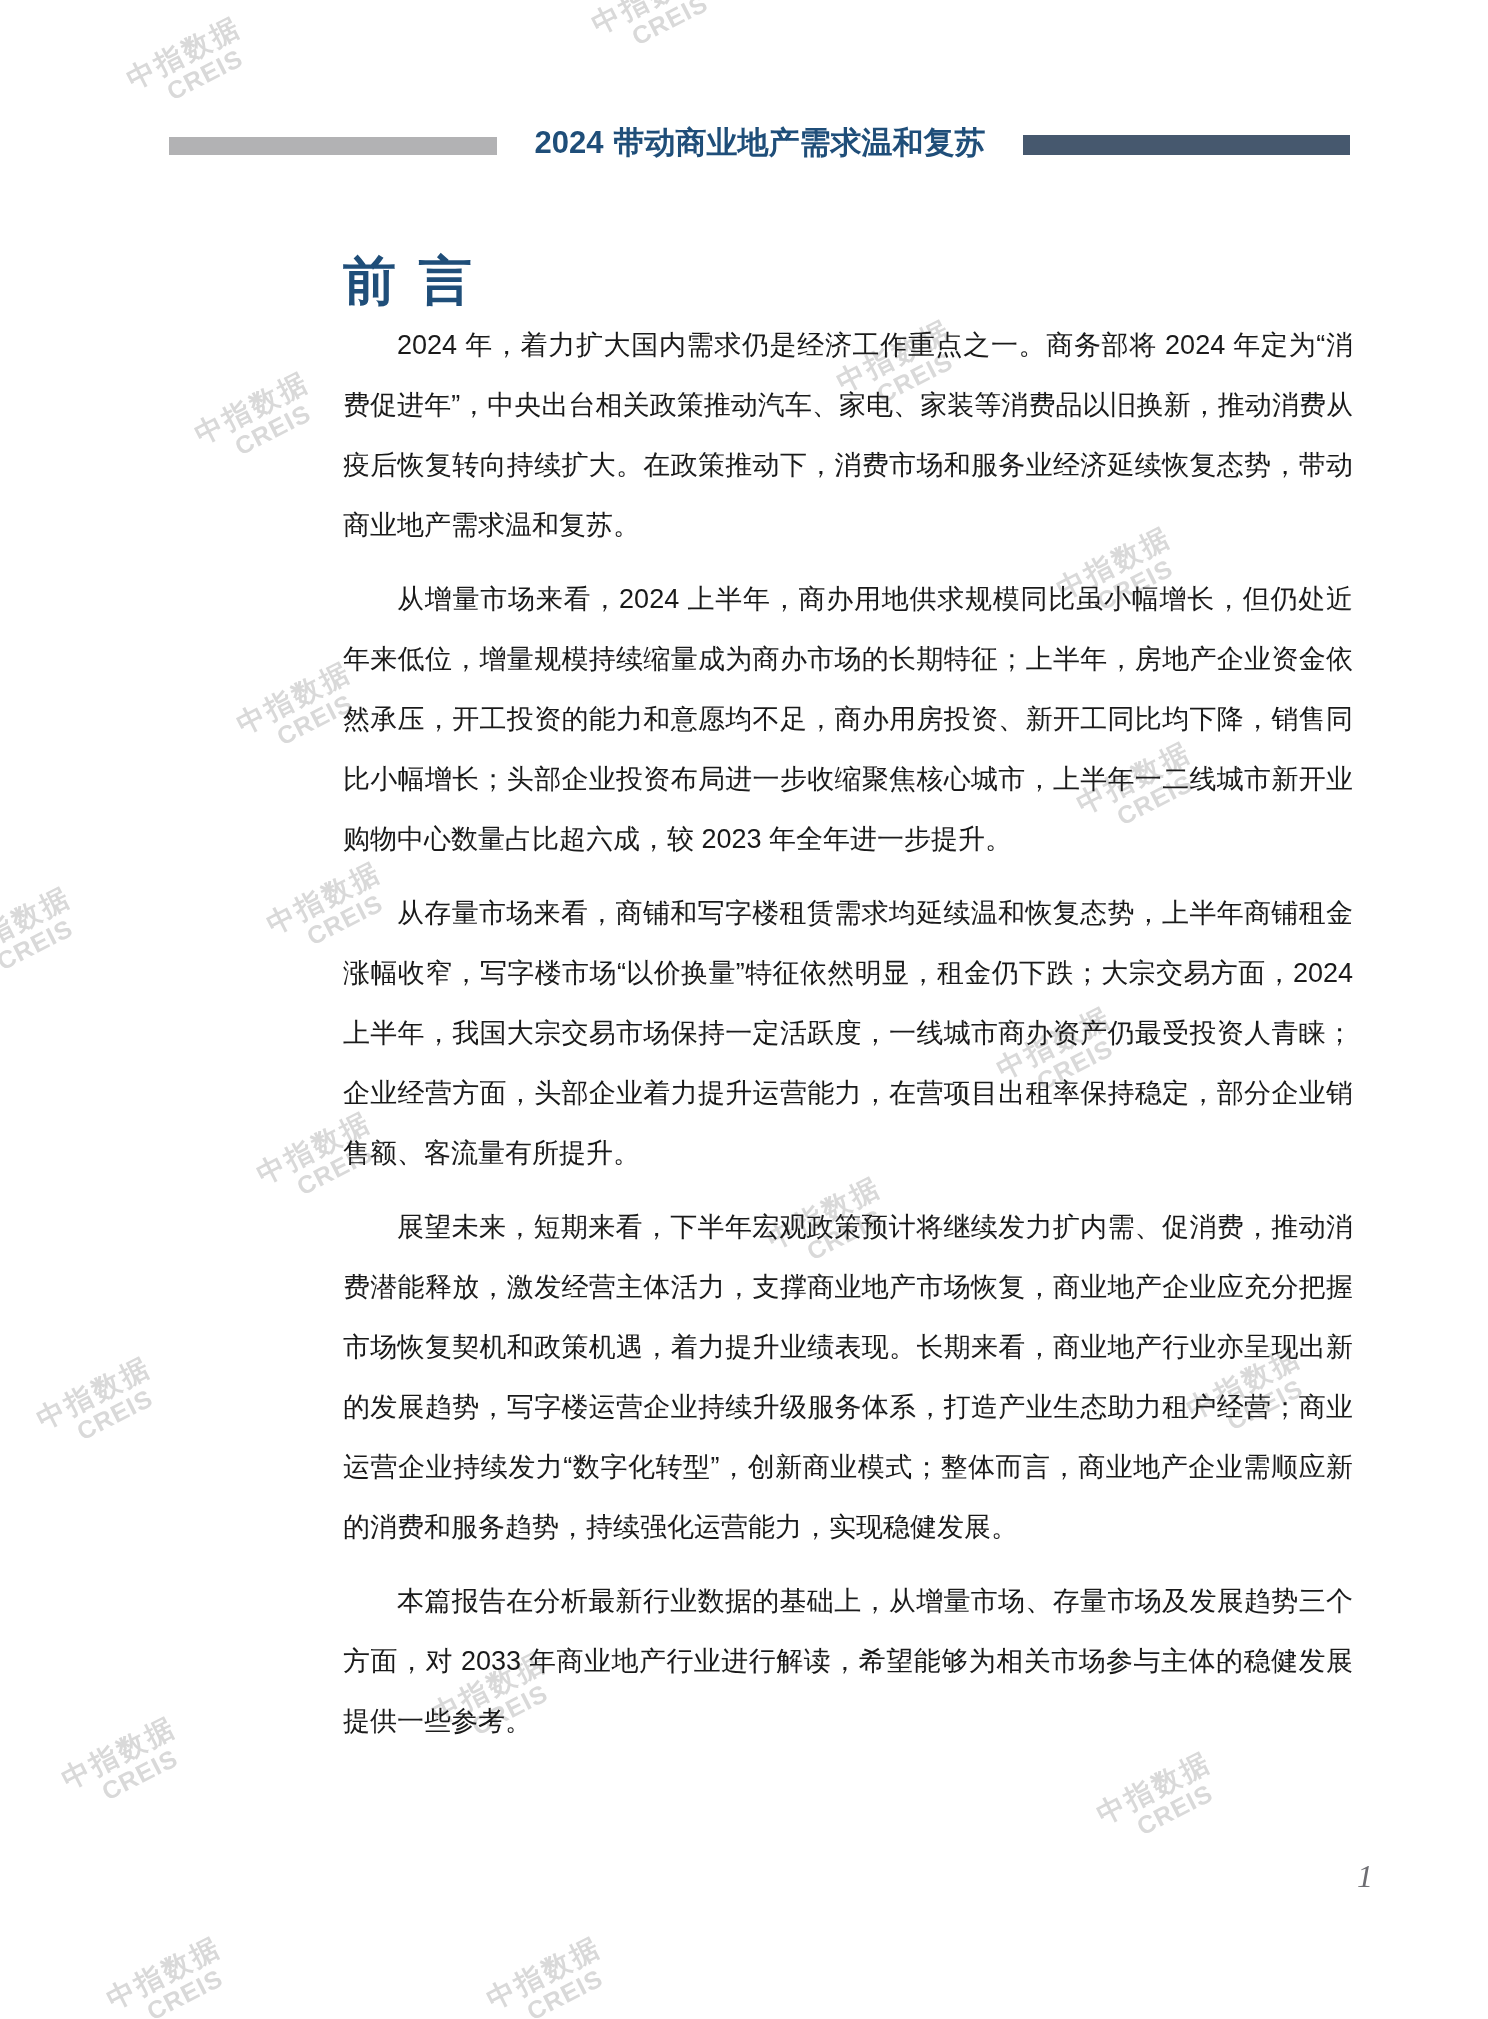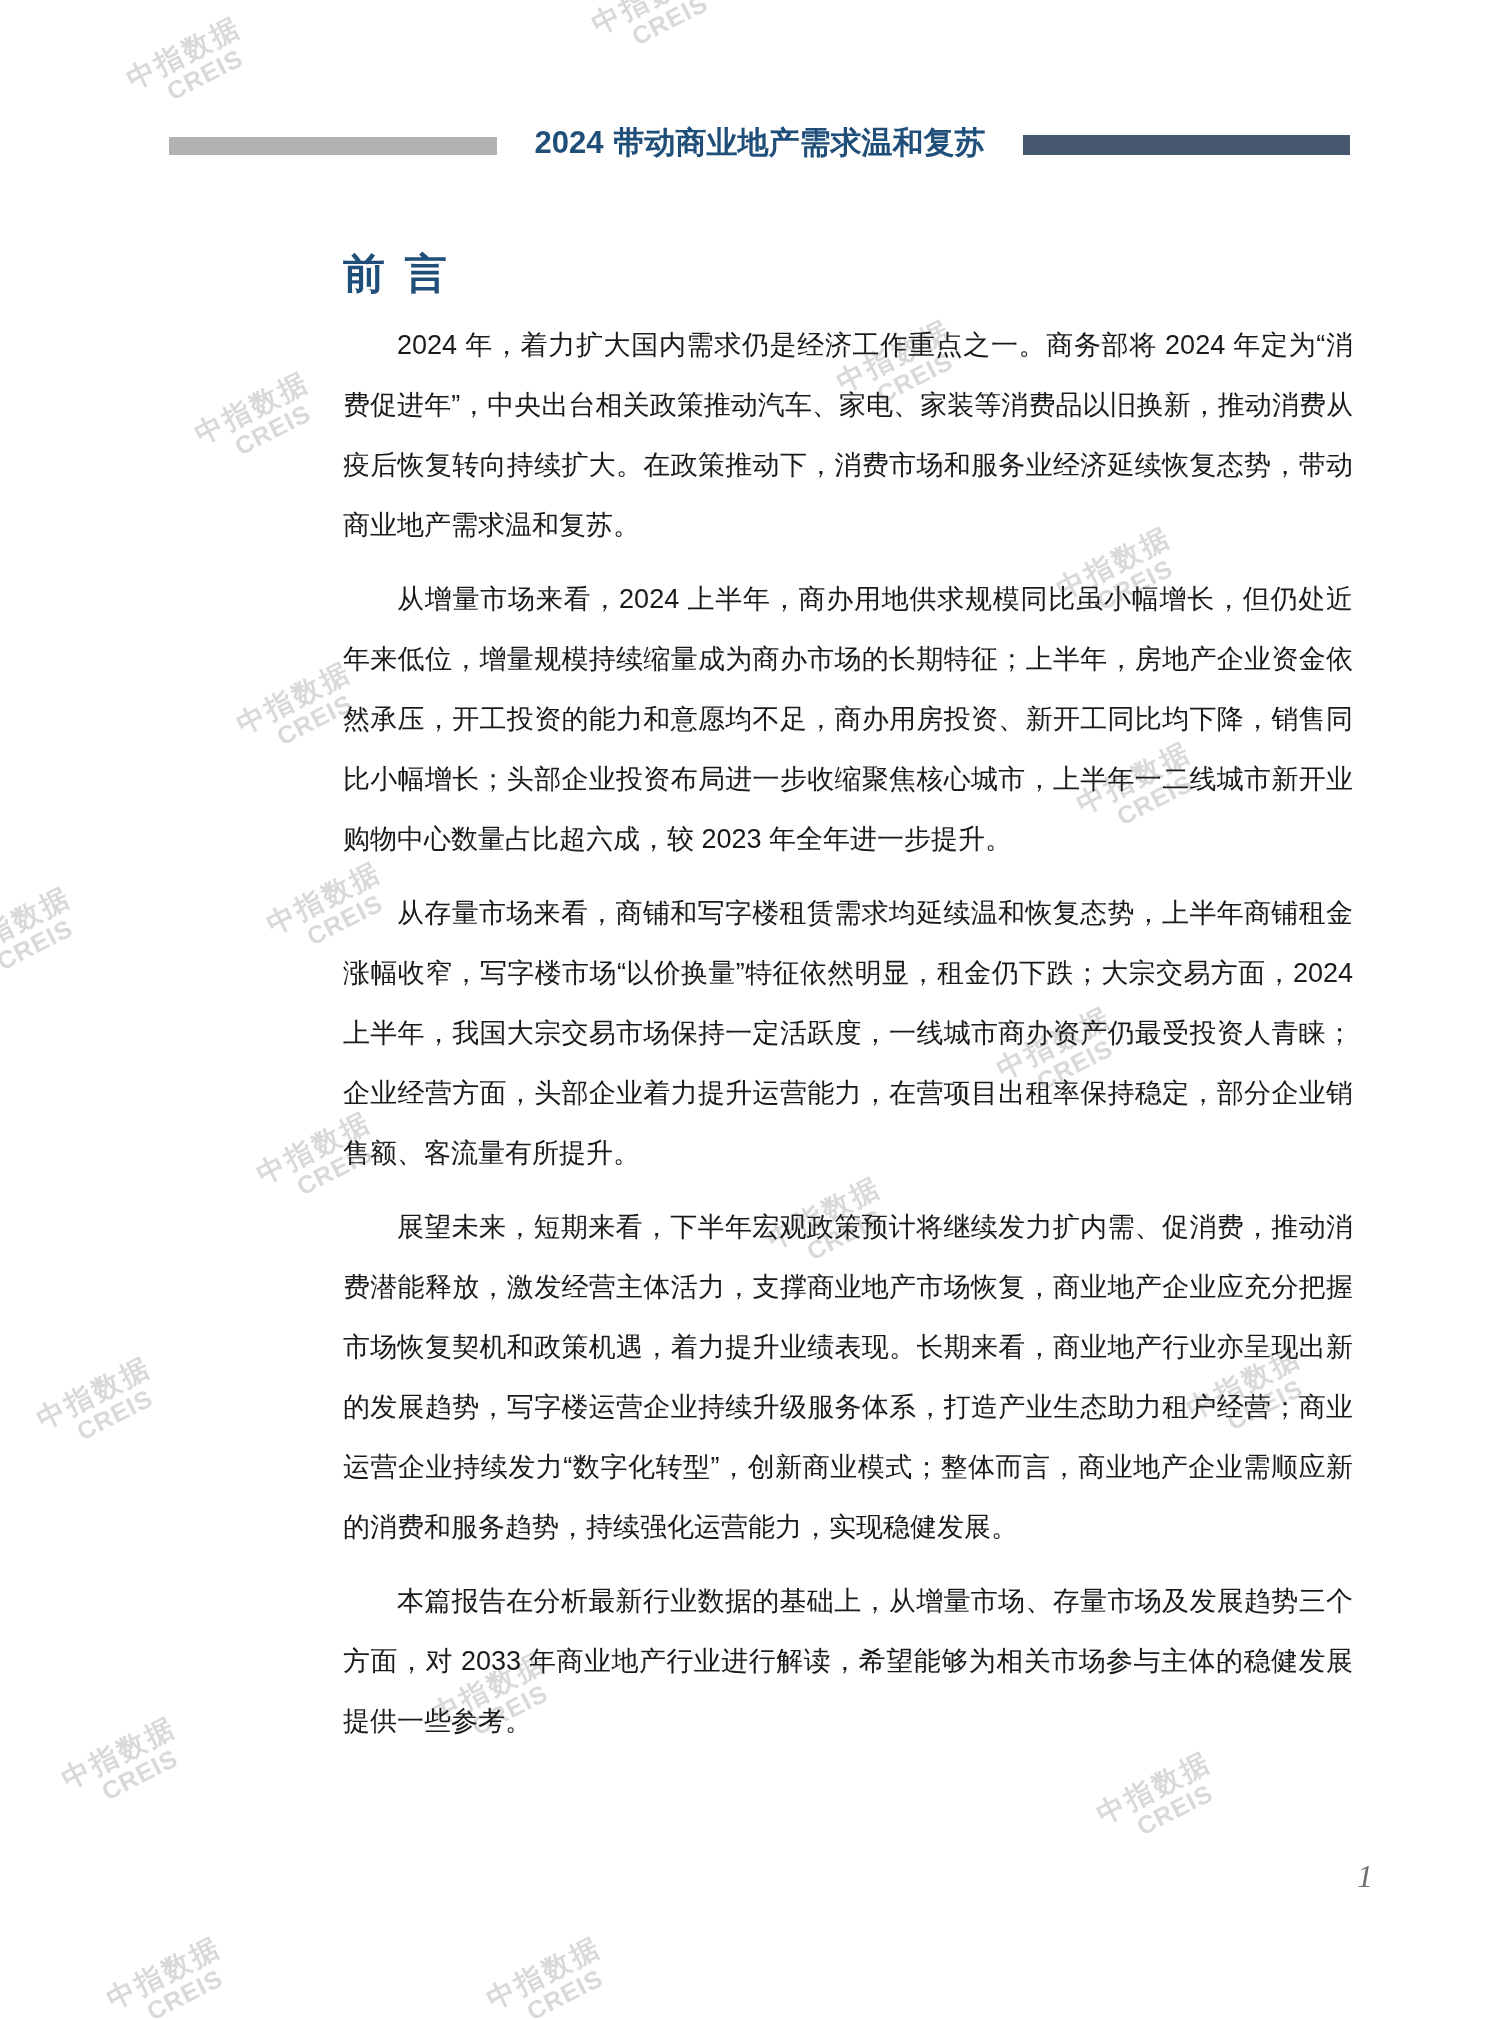--- a/index.html
+++ b/index.html
@@ -25,21 +25,21 @@
     position: absolute; left: 480px; top: 122px; width: 560px;
     text-align: center; color: #1f4e79;
     font-size: 31px; font-weight: bold; white-space: nowrap;
     z-index: 2;
   }
   .title-year { margin-right: 10px; }
 
   
   .section-title {
     position: absolute; left: 343px; top: 246px;
-    color: #1f4e79; font-size: 42px; font-weight: bold;
+    color: #1f4e79; font-size: 53px; font-weight: bold;
     letter-spacing: 4px; z-index: 2;
   }
 
   
   .content {
     position: absolute; left: 343px; top: 315px; width: 1010px;
     z-index: 2;
   }
   .content p {
     margin: 0 0 14px 0;

